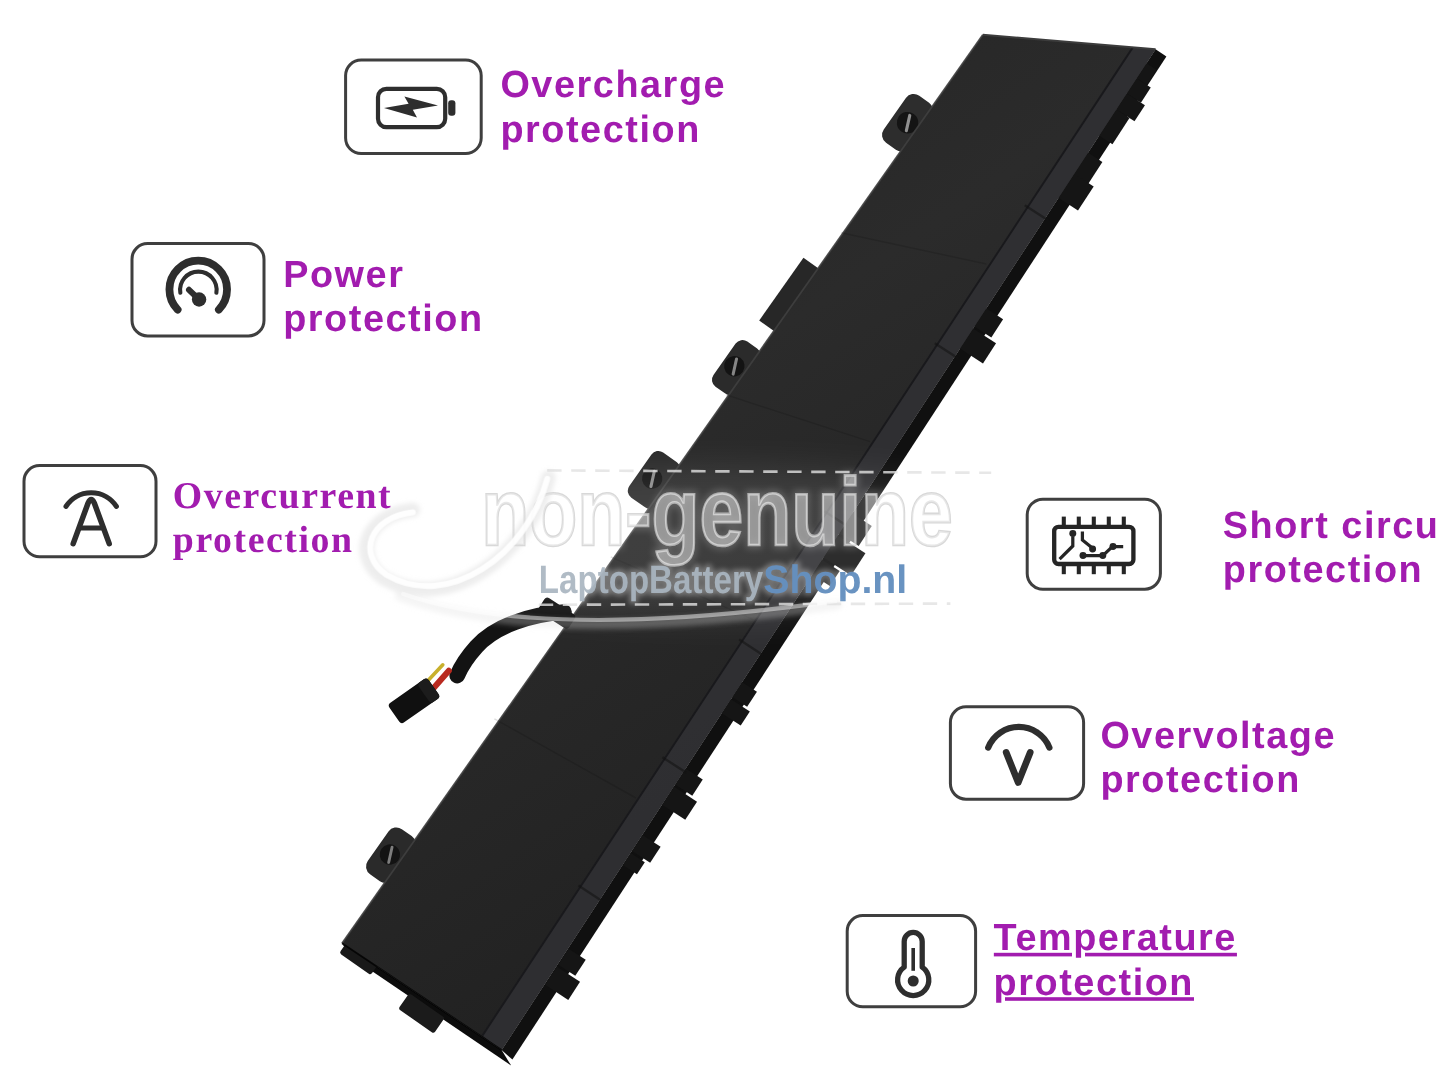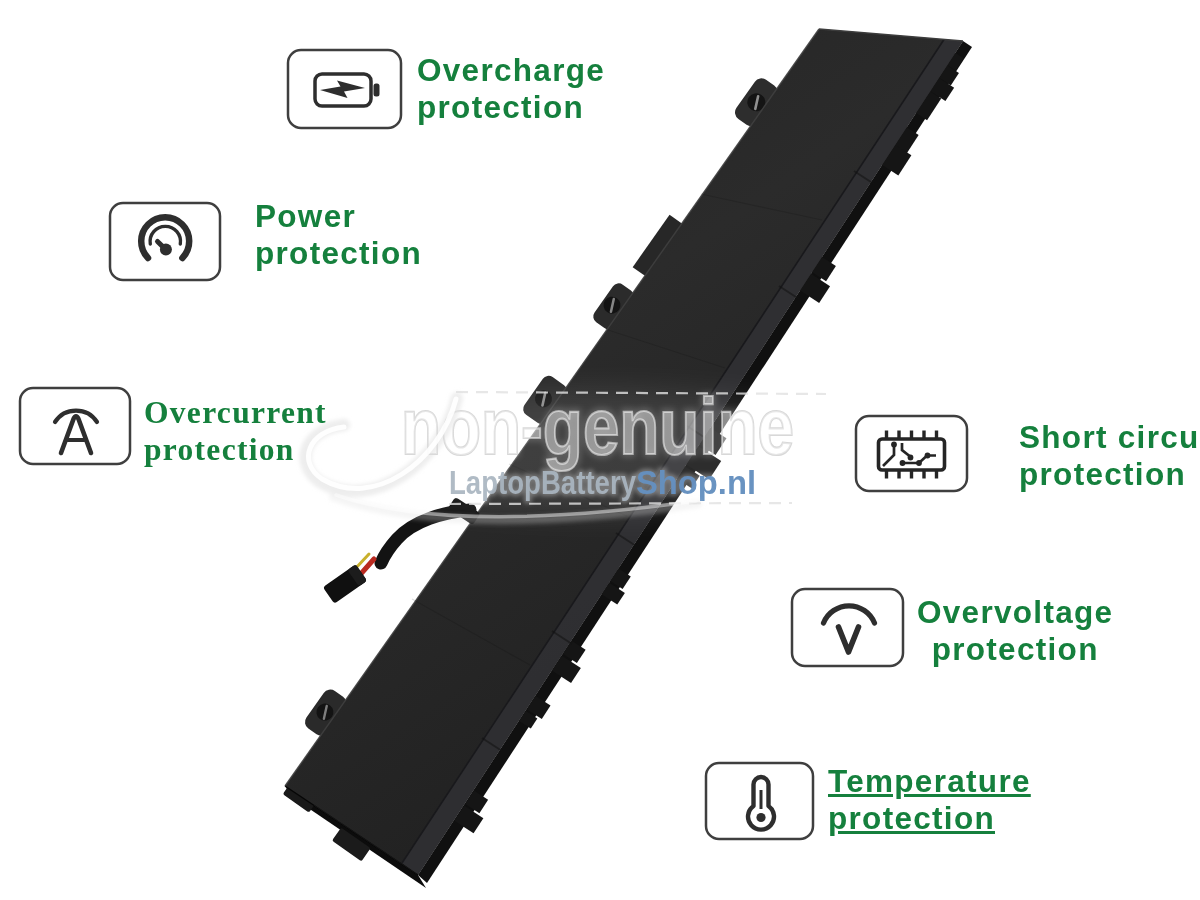--- a/index.html
+++ b/index.html
@@ -1,19 +1,19 @@
 <!DOCTYPE html>
 <html><head>
 <meta charset="utf-8">
 <style>
   html,body{margin:0;padding:0;}
   body{width:1200px;height:900px;background:#ffffff;overflow:hidden;position:relative;
        font-family:"Liberation Sans", sans-serif;}
   .stage{position:absolute;left:0;top:0;width:1200px;height:900px;}
-  .lbl{position:absolute;font-weight:bold;color:#15803d;font-size:31.5px;line-height:37px;
+  .lbl{position:absolute;font-weight:bold;color:#a21caf;font-size:31.5px;line-height:37px;
        letter-spacing:1.3px;white-space:nowrap;}
 </style>
 </head>
 <body>
 <svg class="stage" width="1200" height="900" viewBox="0 0 1200 900">
   <defs>
     <linearGradient id="face" x1="0" y1="0" x2="0.55" y2="1">
       <stop offset="0" stop-color="#222222"></stop>
       <stop offset="0.45" stop-color="#2b2b2b"></stop>
       <stop offset="1" stop-color="#1e1e1e"></stop>
@@ -207,17 +207,17 @@
   </g>
 
   <g transform="translate(737,772)" stroke="#2e2e2e" fill="none">
     <path d="M 16.5 12.5 a 7.5 7.5 0 0 1 15 0 V 34 a 13 13 0 1 1 -15 0 Z" stroke-width="4.4" stroke-linejoin="round"></path>
     <line x1="24" y1="18" x2="24" y2="37" stroke-width="3"></line>
     <circle cx="24" cy="45.5" r="4.6" fill="#2e2e2e" stroke="none"></circle>
   </g>
 </svg>
 
 <div class="lbl" style="left:417px;top:52px;">Overcharge<br>protection</div>
-<div class="lbl" style="left:236px;top:198px;margin-left:19px;">Power<br>protection</div>
+<div class="lbl" style="left:236px;top:210px;">Power<br>protection</div>
 <div class="lbl" style="left:144px;top:394px;font-family:Liberation Serif, serif;">Overcurrent<br>protection</div>
 <div class="lbl" style="left:980px;top:419px;margin-left:39px;">Short circuit<br>protection</div>
-<div class="lbl" style="left:917px;top:594px;text-align:center;">Overvoltage<br>protection</div>
+<div class="lbl" style="left:917px;top:594px;">Overvoltage<br>protection</div>
 <div class="lbl" style="left:828px;top:763px;text-decoration:underline;">Temperature<br>protection</div>
 
 </body></html>

